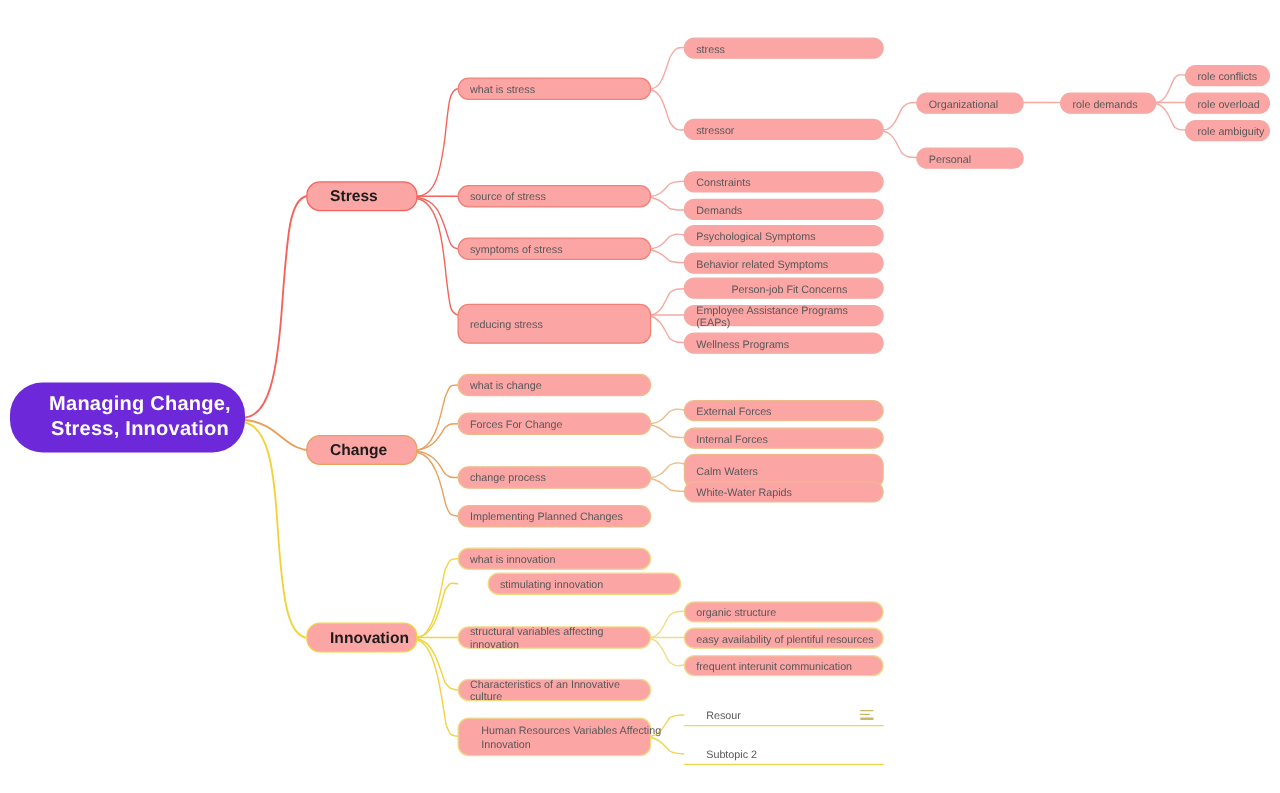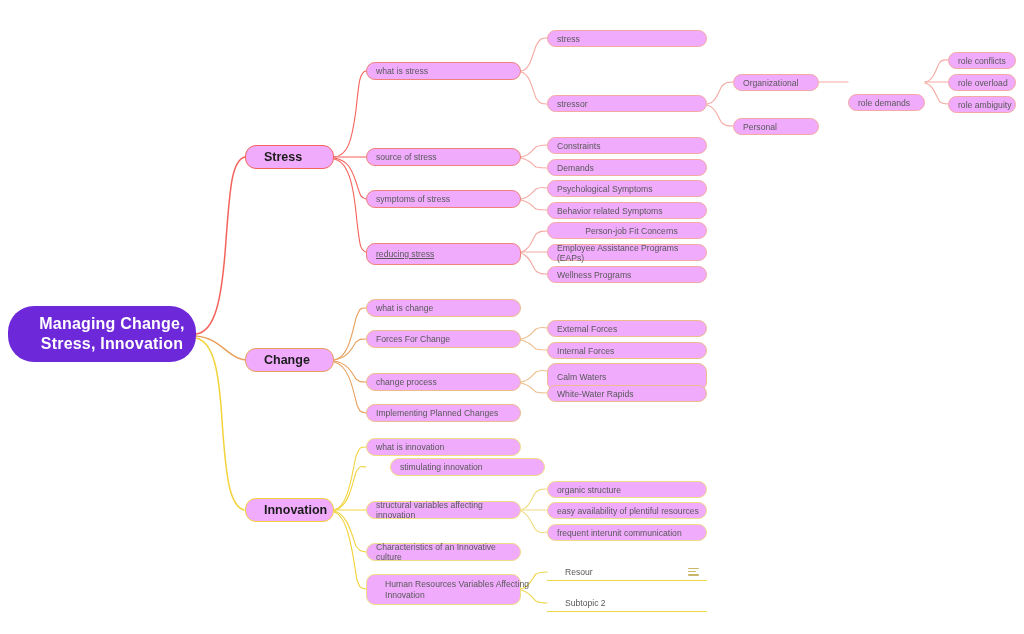--- a/index.html
+++ b/index.html
@@ -2,21 +2,21 @@
 <html><head>
 <meta charset="utf-8">
 <style>
   html,body{margin:0;padding:0;background:#ffffff;}
   body{width:1024px;height:634px;overflow:hidden;
        font-family:"Liberation Sans","DejaVu Sans",sans-serif;}
   #canvas{position:relative;width:1024px;height:634px;}
   svg#links{position:absolute;left:0;top:0;width:1024px;height:634px;
             pointer-events:none;}
   .node{position:absolute;box-sizing:border-box;display:flex;
-        align-items:center;border-radius:11px;background:#f0abfc;}
+        align-items:center;border-radius:11px;background:#fca5a5;}
   .node span{display:block;width:100%;}
 
   
   .root{background:#6d28d9;border-radius:26px;color:#ffffff;
         font-weight:bold;font-size:16px;line-height:20px;
         text-align:center;justify-content:center;letter-spacing:.2px;}
   .root span{padding:0 10px;}
 
   
   .branch{border:1.6px solid;font-size:12.5px;font-weight:bold;color:#1c1c1c;}
@@ -136,21 +136,21 @@
   </div>
   <div class="node pill p-red" style="left:547px;top:95px;width:160px;height:17px;">
     <span>stressor</span>
   </div>
   <div class="node pill p-red" style="left:733px;top:74px;width:86px;height:17px;">
     <span>Organizational</span>
   </div>
   <div class="node pill p-red" style="left:733px;top:118px;width:86px;height:17px;">
     <span>Personal</span>
   </div>
-  <div class="node pill p-red" style="left:848px;top:74px;width:77px;height:17px;margin-top:20px;">
+  <div class="node pill p-red" style="left:848px;top:74px;width:77px;height:17px;">
     <span>role demands</span>
   </div>
   <div class="node pill p-red" style="left:948px;top:52px;width:68px;height:17px;">
     <span>role conflicts</span>
   </div>
   <div class="node pill p-red" style="left:948px;top:74px;width:68px;height:17px;">
     <span>role overload</span>
   </div>
   <div class="node pill p-red" style="left:948px;top:96px;width:68px;height:17px;">
     <span>role ambiguity</span>
@@ -169,21 +169,21 @@
   <div class="node pill p-red2" style="left:366px;top:190px;width:155px;height:18px;">
     <span>symptoms of stress</span>
   </div>
   <div class="node pill p-red" style="left:547px;top:180px;width:160px;height:17px;justify-content:center;">
     <span>Psychological Symptoms</span>
   </div>
   <div class="node pill p-red" style="left:547px;top:202px;width:160px;height:17px;">
     <span>Behavior related Symptoms</span>
   </div>
 
-  <div class="node pill p-red2" style="left:366px;top:243px;width:155px;height:22px;text-decoration:underline;">
+  <div class="node pill p-red2" style="left:366px;top:243px;width:155px;height:32px;">
     <span>reducing stress</span>
   </div>
   <div class="node pill p-red" style="left:547px;top:222px;width:160px;height:17px;text-align:center;">
     <span>Person-job Fit Concerns</span>
   </div>
   <div class="node pill p-red" style="left:547px;top:244px;width:160px;height:17px;">
     <span>Employee Assistance Programs (EAPs)</span>
   </div>
   <div class="node pill p-red" style="left:547px;top:266px;width:160px;height:17px;">
     <span>Wellness Programs</span>

